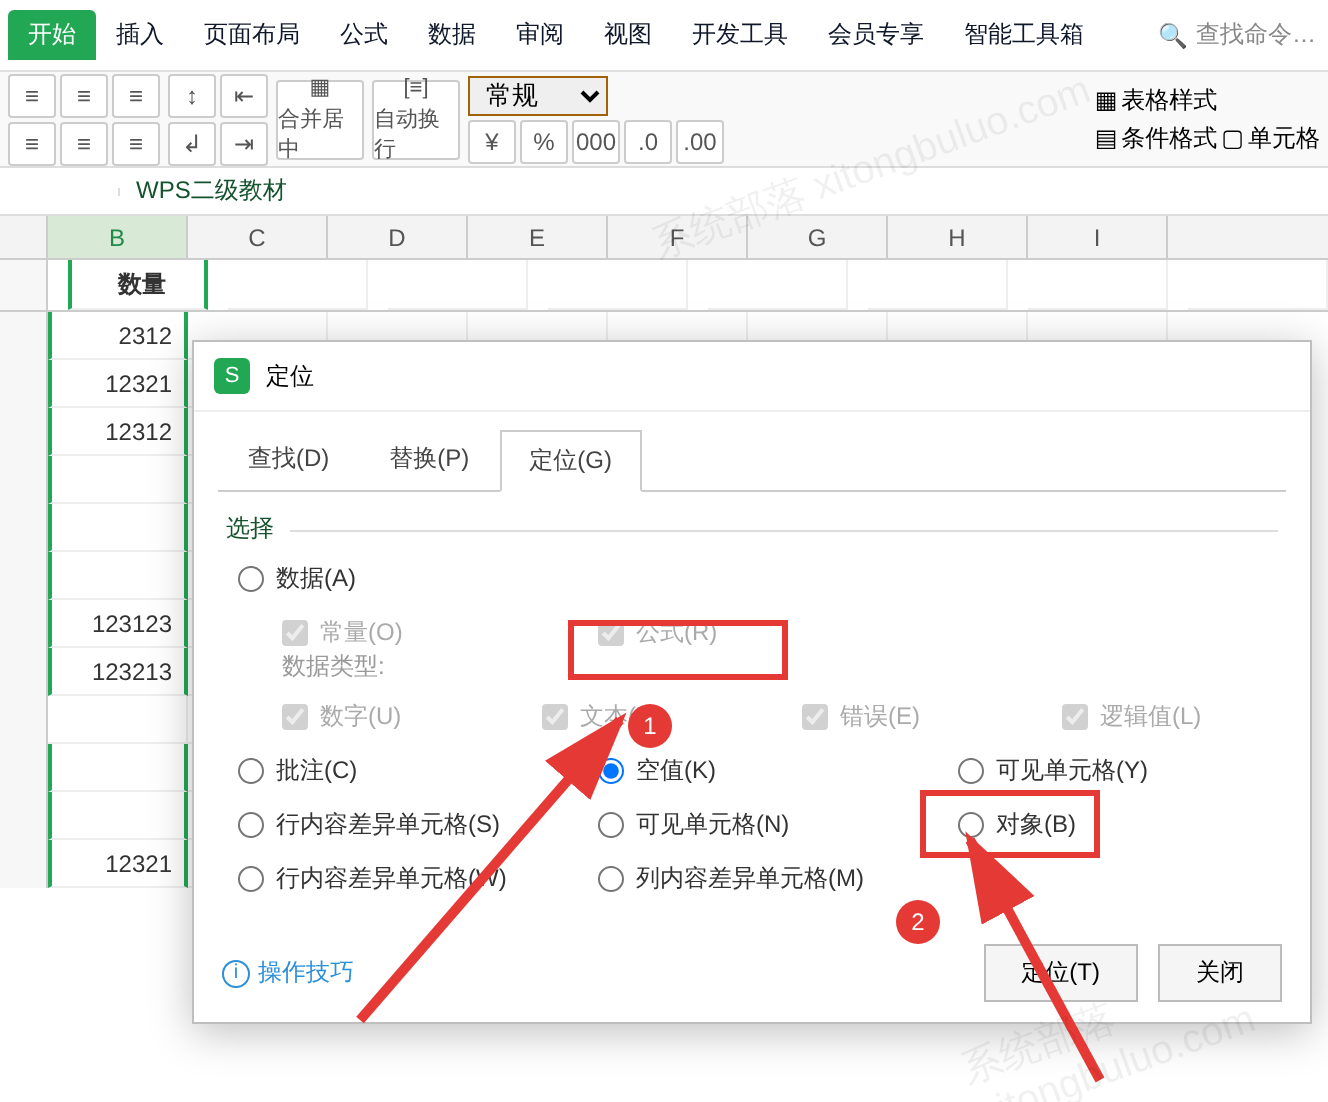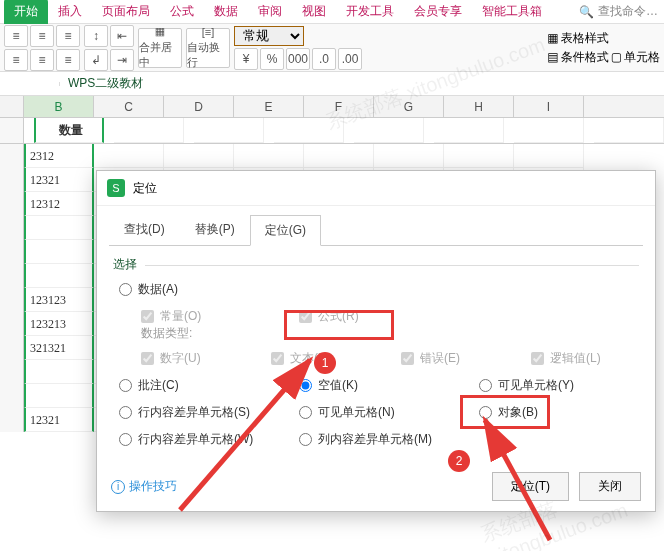--- a/index.html
+++ b/index.html
@@ -1,19 +1,19 @@
 <!DOCTYPE html>
 <html><head>
 <meta charset="utf-8">
 <style>
 * { box-sizing: border-box; margin: 0; padding: 0; font-family: "Microsoft YaHei", sans-serif; }
 body { width: 664px; height: 551px; background: #fff; overflow: hidden; position: relative; font-size: 12px; }
 
-.ribbon-tabs { display: flex; align-items: center; background: #fff; border-bottom: 1px solid #e0e0e0; height: 24px; padding-left: 4px; }
-.tab { padding: 4px 10px; color: #be185d; cursor: pointer; font-size: 12px; }
+.ribbon-tabs { display: flex; align-items: center; background: #fff; border-bottom: 1px solid #e0e0e0; height: 36px; padding-left: 4px; }
+.tab { padding: 4px 10px; color: #0f172a; cursor: pointer; font-size: 12px; }
 .tab.active { background: #22a854; color: #fff; border-radius: 3px 3px 0 0; }
 .search-area { margin-left: auto; display: flex; align-items: center; color: #888; padding-right: 6px; gap: 4px; }
 
 .toolbar { display: flex; align-items: center; padding: 6px 4px; gap: 4px; border-bottom: 1px solid #ddd; background: #f9f9f9; height: 48px; }
 .tb-group { display: flex; gap: 2px; }
 .tb-btn { width: 24px; height: 22px; border: 1px solid #ccc; background: #fff; display: flex; align-items: center; justify-content: center; color: #555; border-radius: 2px; }
 .tb-col { display: flex; flex-direction: column; gap: 2px; }
 .tb-big { width: 44px; height: 40px; border: 1px solid #ccc; background: #fff; display: flex; flex-direction: column; align-items: center; justify-content: center; border-radius: 2px; font-size: 11px; color: #555; gap: 2px; }
 .tb-select { height: 20px; border: 1px solid #a16207; font-size: 13px; padding: 0 4px; }
 .tb-split { display: flex; align-items: center; gap: 2px; }
@@ -29,21 +29,21 @@
 .col-header.sel { background: #d8ead6; color: #1f8a4a; }
 
 .label-row { display: flex; height: 26px; border-bottom: 1px solid #ccc; justify-content: space-between; }
 .rowhead { width: 24px; background: #f7f7f7; border-right: 1px solid #ccc; text-align: center; color: #777; line-height: 24px; }
 .cell { width: 70px; border-right: 1px solid #eee; border-bottom: 1px solid #eee; line-height: 24px; padding-left: 4px; color: #333; }
 .cell.hdr { font-weight: 600; text-align: center; background: #fff; }
 .cell.selcol { border-left: 2px solid #22a854; border-right: 2px solid #22a854; }
 
 .data-rows { }
 .data-row { display: flex; height: 24px; }
-.data-row .cell.b { padding-right: 6px; border-left: 2px solid #22a854; border-right: 2px solid #22a854; background: #fff; font-family: Liberation Serif, serif; }
+.data-row .cell.b { text-align: right; padding-right: 6px; border-left: 2px solid #22a854; border-right: 2px solid #22a854; background: #fff; }
 
 
 .mask { position: absolute; left: 96px; top: 170px; width: 560px; background: #fff; border: 1px solid #bfbfbf; box-shadow: 0 4px 20px rgba(0,0,0,.25); }
 .dlg-title { display: flex; align-items: center; padding: 8px 10px; gap: 8px; border-bottom: 1px solid #eee; }
 .dlg-icon { width: 18px; height: 18px; background: #22a854; border-radius: 3px; display: flex; align-items: center; justify-content: center; color: #fff; font-size: 11px; }
 .dlg-tabs { display: flex; padding: 8px 12px 0 12px; gap: 0; }
 .dlg-tab { padding: 6px 14px; border: 1px solid transparent; color: #444; cursor: pointer; font-size: 12px; }
 .dlg-tab.active { border: 1px solid #ccc; border-bottom: 1px solid #fff; background: #fff; position: relative; top: 1px; }
 .dlg-body { border-top: 1px solid #ccc; margin: 0 12px; padding: 10px 4px 14px 4px; }
 .fieldset-label { color: #14532d; margin-bottom: 8px; position: relative; }
@@ -261,21 +261,20 @@
         <div class="cell"></div>
         <div class="cell"></div>
         <div class="cell"></div>
         <div class="cell"></div>
         <div class="cell"></div>
         <div class="cell"></div>
         <div class="cell"></div>
       </div>
       <div class="data-row">
         <div class="rowhead"></div>
-        <div class="cell b">321321</div>
         <div class="cell"></div>
         <div class="cell"></div>
         <div class="cell"></div>
         <div class="cell"></div>
         <div class="cell"></div>
         <div class="cell"></div>
         <div class="cell"></div>
       </div>
       <div class="data-row">
         <div class="rowhead"></div>

